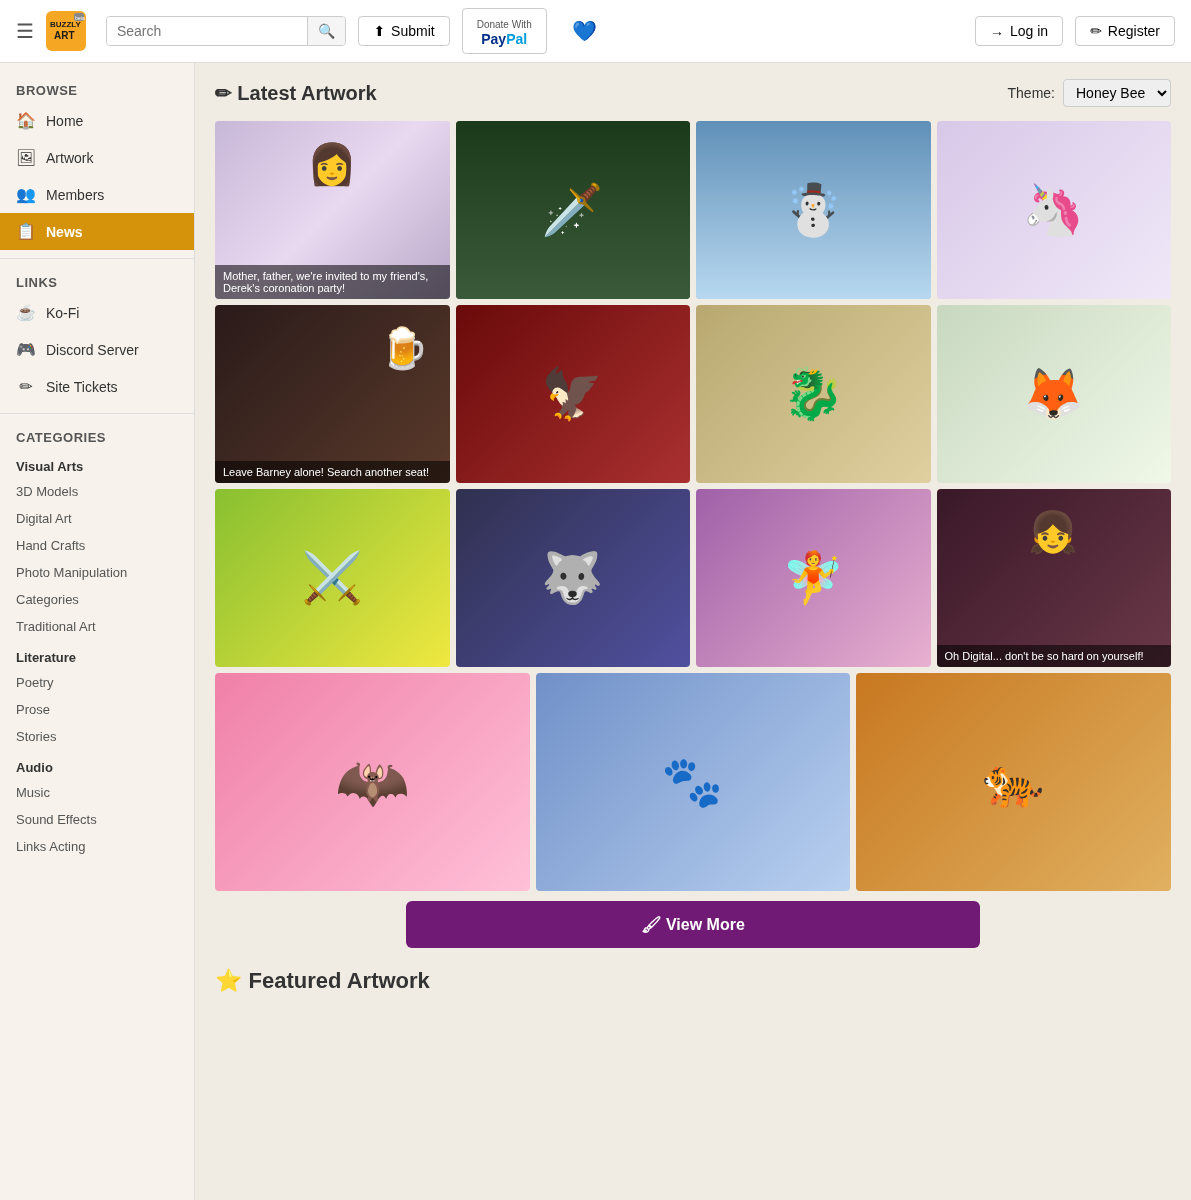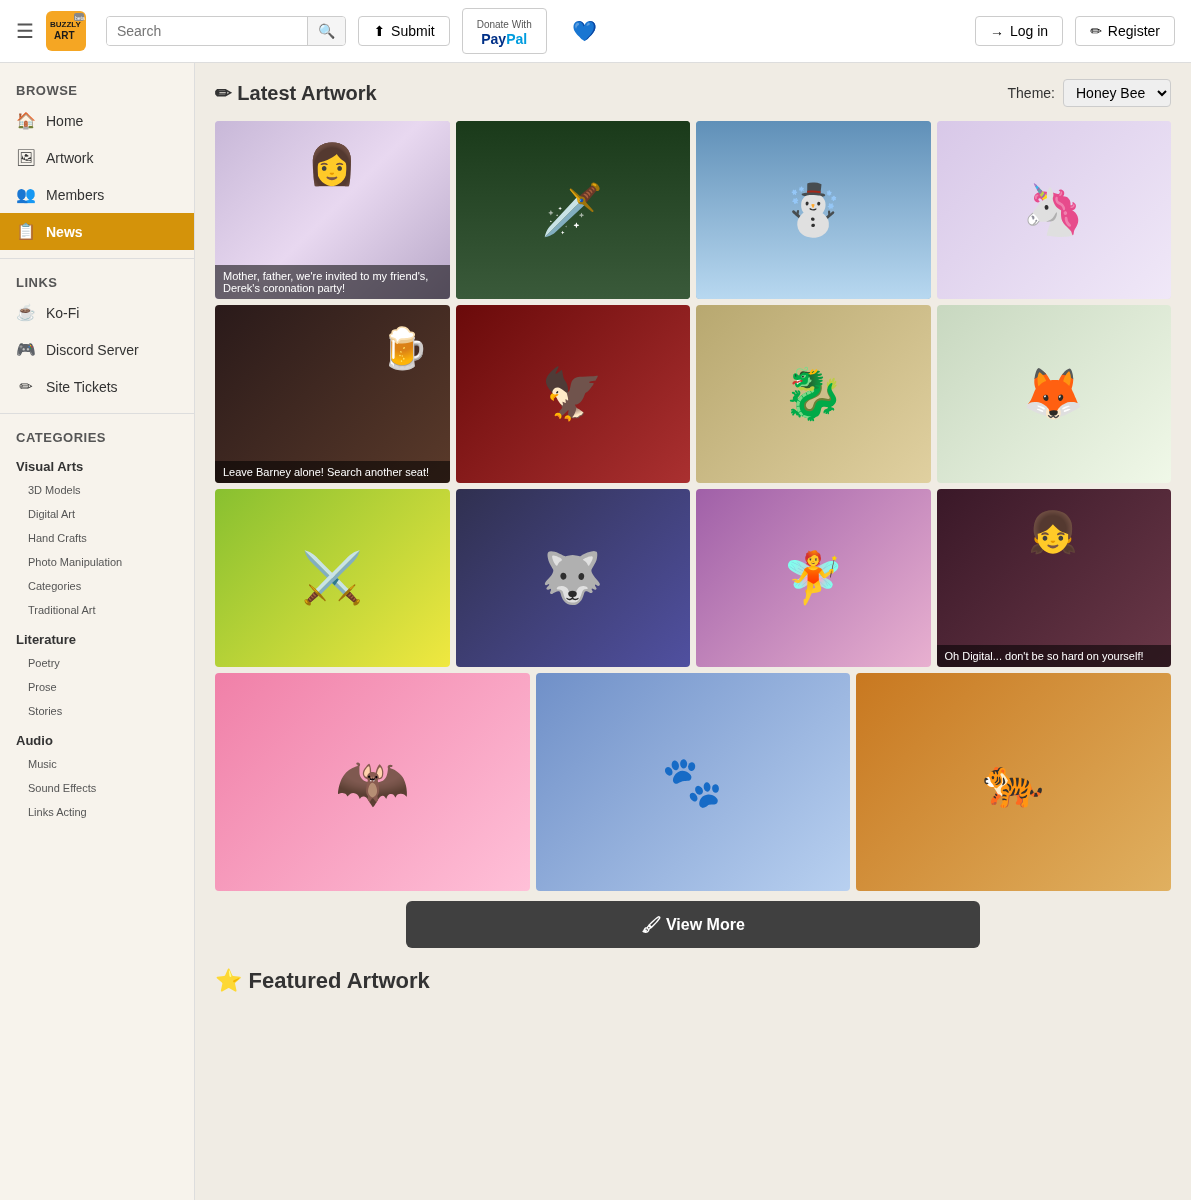--- a/index.html
+++ b/index.html
@@ -116,23 +116,23 @@
     .sidebar-item.active .sidebar-icon { color: #fff; }
     .sidebar-icon { font-size: 16px; width: 20px; text-align: center; }
     .sidebar-divider { height: 1px; background: #ddd; margin: 8px 0; }
     .sidebar-category-header {
       font-weight: bold;
       font-size: 13px;
       color: #333;
       padding: 10px 16px 4px;
     }
     .sidebar-sub-item {
-      padding: 6px 16px 6px 28px;
-      cursor: pointer;
-      font-size: 11px;
+      padding: 6px 16px 6px 16px;
+      cursor: pointer;
+      font-size: 13px;
       color: #555;
     }
 
     
     #main-content {
       flex: 1;
       padding: 16px 20px;
       background: #f0ece4;
     }
 
@@ -163,21 +163,21 @@
       border-radius: 4px;
       font-size: 14px;
     }
 
     
     #view-more-btn {
       display: block;
       width: 60%;
       margin: 10px auto 20px;
       padding: 14px;
-      background: #404040;
+      background: #701a75;
       color: #fff;
       border: none;
       border-radius: 6px;
       font-size: 16px;
       font-weight: bold;
       cursor: pointer;
       text-align: center;
     }
 
     

